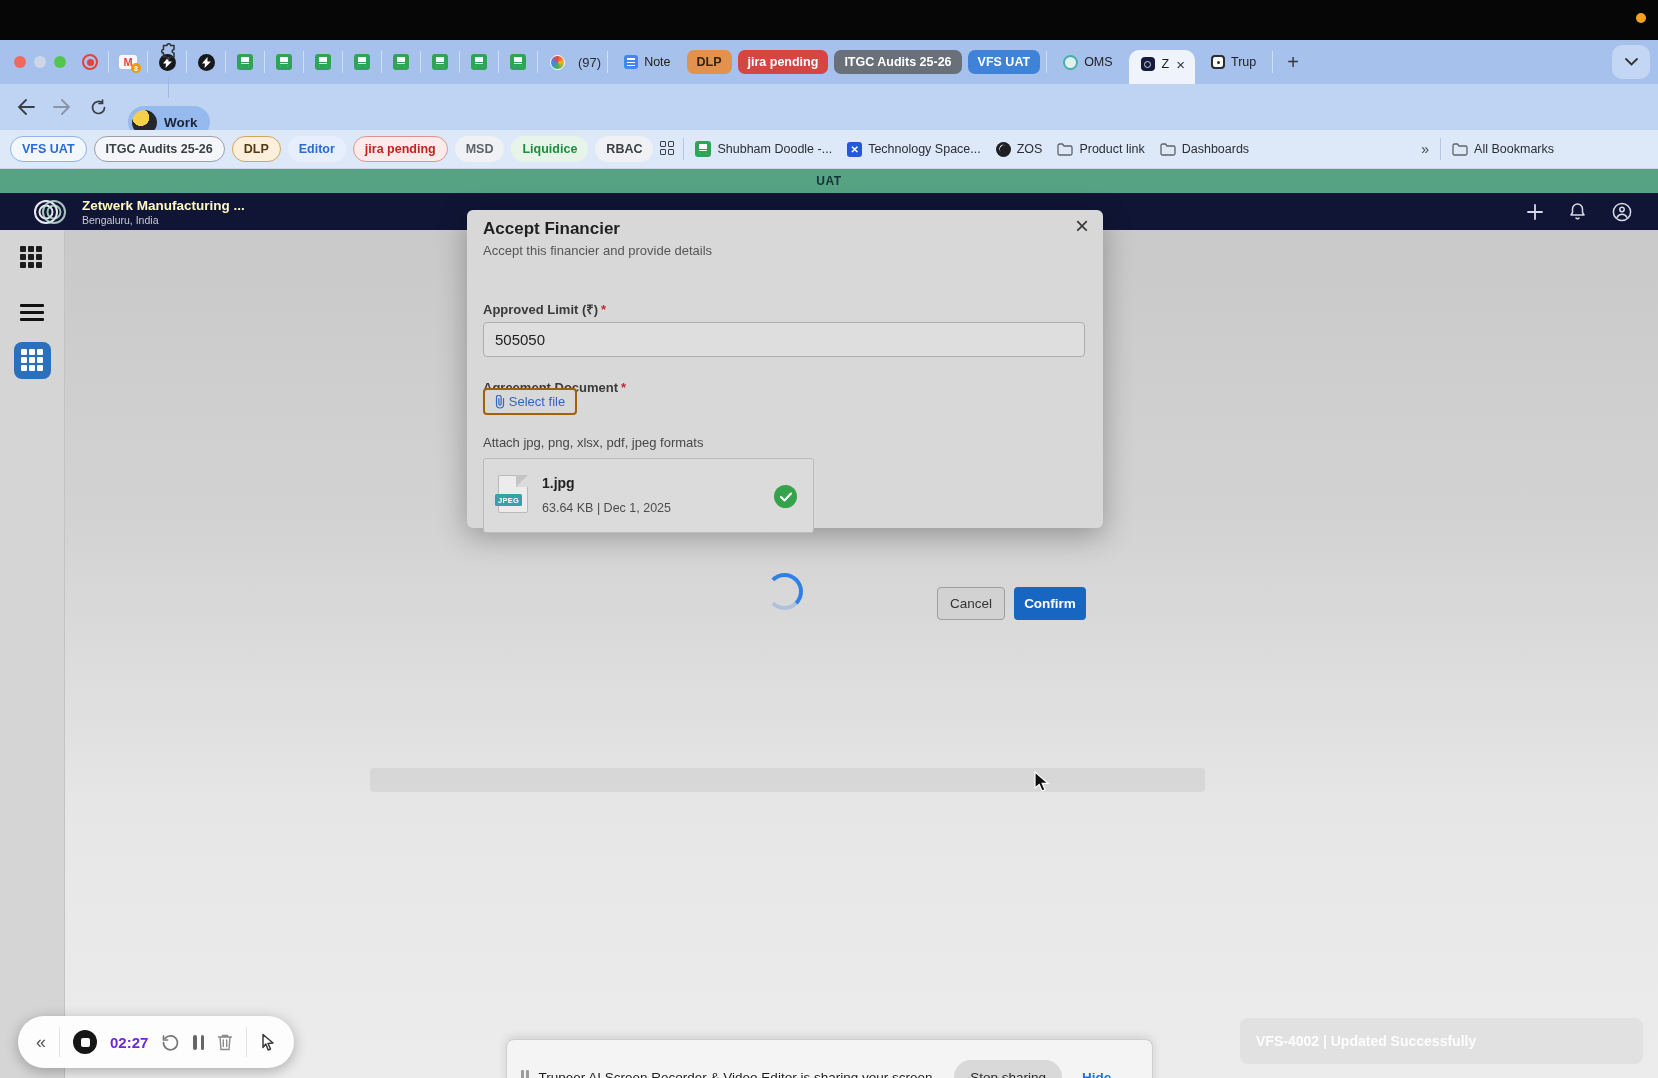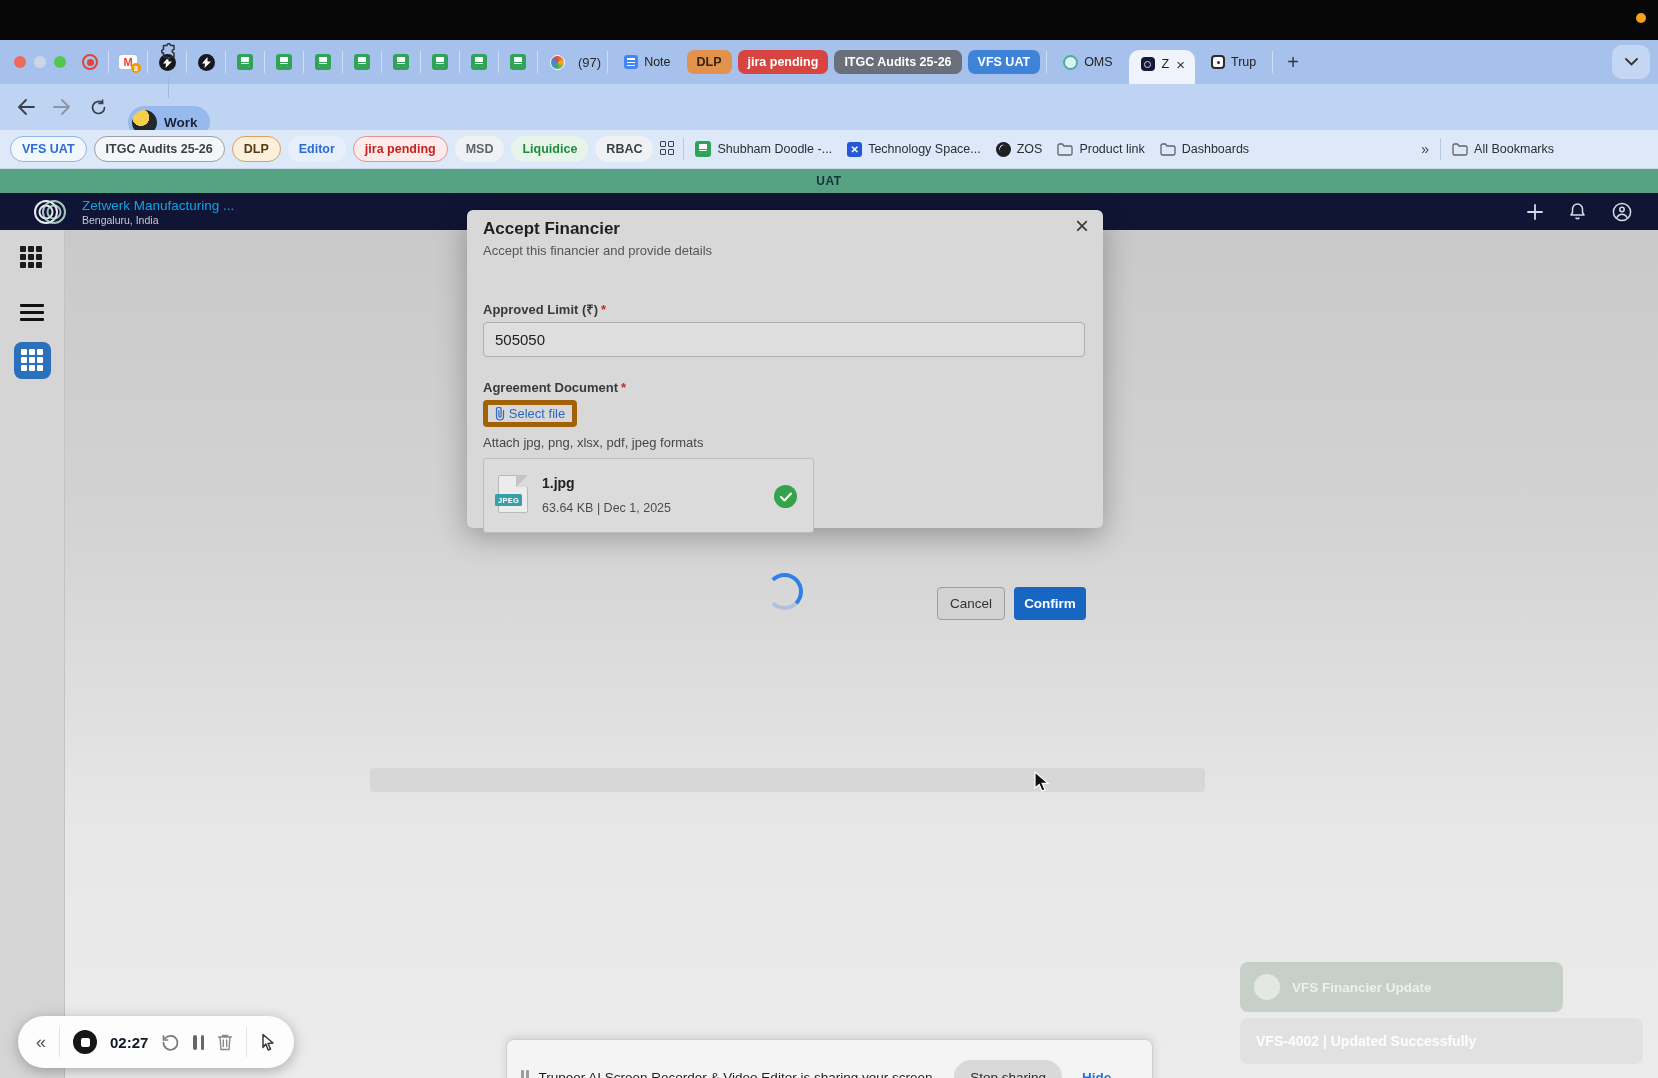--- a/index.html
+++ b/index.html
@@ -77,21 +77,21 @@
   .ic-zos::after { content:""; position:absolute; left:3px; top:3px; width:8px; height:8px; border-left:1.6px solid #fff; border-radius:50%; transform:rotate(35deg); }
   .bm-chevrons { margin-left:auto; color:#444; font-size:14px; letter-spacing:-2px; padding:0 6px; }
   .bm-sep { width:1px; height:22px; background:#b8c7e2; }
 
   
   .env-strip { position:absolute; left:0; top:169px; width:1658px; height:24px; background:#56a383; display:flex; align-items:center; justify-content:center; }
   .env-strip span { font-size:12px; font-weight:700; color:#14323a; letter-spacing:0.5px; }
   .app-header { position:absolute; left:0; top:193px; width:1658px; height:37px; background:#101535; display:flex; align-items:center; }
   .zet-logo { margin-left:30px; }
   .brand { margin-left:12px; }
-  .brand .org { color:#0ea5e9; font-size:13.5px; font-weight:400;text-align:right; }
+  .brand .org { color:#fef9c3; font-size:13.5px; font-weight:700;text-align:right; }
   .brand .loc { color:#c8cad6; font-size:10.5px; margin-top:1px; }
   .hdr-icons { margin-left:auto; margin-right:26px; display:flex; align-items:center; gap:26px; color:#d7dae6; }
 
   .workarea { position:absolute; left:0; top:230px; width:1658px; height:848px; background:linear-gradient(180deg,#c9c9c9 0%, #d3d3d3 35%, #e7e7e7 70%, #ececec 100%); }
   .sidebar { position:absolute; left:0; top:0; width:65px; height:848px; background:#d5d5d5; border-right:1px solid #c3c3c3; }
   .sb-grid { position:absolute; left:20px; top:16px; width:24px; height:24px; display:grid; grid-template-columns:repeat(3,6px); grid-template-rows:repeat(3,6px); gap:2px; }
   .sb-grid i { background:#1c1c1c; border-radius:1px; }
   .sb-grid.white i { background:#fff; }
   .sb-burger { position:absolute; left:20px; top:70px; width:24px; }
   .sb-burger i { display:block; height:3px; background:#111; margin:4px 0; border-radius:1px; }
@@ -107,42 +107,42 @@
   .toast2 span { color:rgba(255,255,255,0.92); font-size:14px; font-weight:700; }
 
   
   .modal { position:absolute; left:467px; top:210px; width:636px; height:318px; background:#d8d8d8; border-radius:6px; box-shadow:0 8px 30px rgba(0,0,0,0.3); }
   .m-title { position:absolute; left:16px; top:9px; font-size:17px; font-weight:700; color:#1f1f1f; }
   .m-sub { position:absolute; left:16px; top:33px; font-size:13px; color:#565656; }
   .m-close { position:absolute; right:14px; top:4px; font-size:24px; color:#3a3a3a; line-height:1; }
   .m-label { position:absolute; left:16px; font-size:13px; font-weight:700; color:#3a3a3a; }
   .m-label .req { color:#c62828; margin-left:3px; }
   .m-input { position:absolute; left:16px; top:112px; width:602px; height:35px; background:#dedede; border:1px solid #aeaeae; border-radius:4px; display:flex; align-items:center; padding:0 11px; font-size:15px; color:#222; }
-  .m-selectfile { position:absolute; left:16px; top:190px; width:94px; height:27px; border:5px solid #a16207; border-radius:4px; display:flex; align-items:center; justify-content:center; gap:4px; color:#2f66c2; font-size:13px; background:#d8d8d8; }
+  .m-selectfile { position:absolute; left:16px; top:178px; width:94px; height:27px; border:2px solid #a16207; border-radius:4px; display:flex; align-items:center; justify-content:center; gap:4px; color:#2f66c2; font-size:13px; background:#d8d8d8; }
   .m-helper { position:absolute; left:16px; top:225px; font-size:13px; color:#474747; }
   .m-card { position:absolute; left:16px; top:248px; width:331px; height:75px; border:1px solid #bcbcbc; border-radius:3px; background:#dbdbdb; }
   .file-ic { position:absolute; left:14px; top:16px; width:30px; height:38px; background:#ececec; border:1px solid #b9b9b9; border-radius:2px; }
   .file-ic::before { content:""; position:absolute; right:-1px; top:-1px; border:6px solid; border-color:#c4c4c4 #dbdbdb #dbdbdb #c4c4c4; }
   .file-ic b { position:absolute; left:-4px; bottom:6px; background:#3aa0a8; color:#fff; font-size:7.5px; font-weight:700; padding:1.5px 3px; border-radius:1.5px; letter-spacing:0.3px; }
   .file-name { position:absolute; left:58px; top:16px; font-size:14px; font-weight:700; color:#222; }
   .file-meta { position:absolute; left:58px; top:42px; font-size:12.5px; color:#4c4c4c; }
   .file-ok { position:absolute; right:16px; top:26px; width:23px; height:23px; border-radius:50%; background:#35a24c; display:flex; align-items:center; justify-content:center; }
   .spinner { position:absolute; left:299px; top:363px; width:37px; height:37px; border-radius:50%; border:4px solid #2f7fe8; border-left-color:transparent; border-bottom-color:rgba(47,127,232,0.25); animation:spin 1s linear infinite; }
   @keyframes spin { to { transform:rotate(360deg); } }
   .m-btn { position:absolute; top:377px; height:33px; border-radius:4px; display:flex; align-items:center; justify-content:center; font-size:13.5px; }
   .btn-cancel { left:470px; width:68px; background:#d2d2d2; border:1px solid #9e9e9e; color:#333; }
   .btn-confirm { left:547px; width:72px; background:#1766c2; color:#ffffff; font-weight:600; }
 
   
   .recorder { position:absolute; left:18px; top:1016px; height:52px; border-radius:26px; background:#fdfdfd; box-shadow:0 3px 14px rgba(0,0,0,0.28); display:flex; align-items:center; padding:0 18px; gap:13px; }
   .rc-chev { font-size:18px; color:#555; }
   .rc-sep { width:1px; height:30px; background:#e3e3e3; }
   .rc-stop { width:24px; height:24px; background:#161616; border-radius:50%; display:flex; align-items:center; justify-content:center; }
   .rc-stop i { width:9px; height:9px; background:#fff; border-radius:2px; }
-  .rc-time { font-size:15px; font-weight:700; color:#0f172a; }
+  .rc-time { font-size:15px; font-weight:700; color:#6d28d9; }
   .rc-pause { display:flex; gap:4px; }
   .rc-pause i { width:3.5px; height:15px; background:#666; border-radius:2px; }
 
   
   .sharebar { position:absolute; left:506px; top:1039px; width:647px; height:60px; background:#f4f4f4; border:1px solid #cfcfcf; border-radius:8px 8px 0 0; box-shadow:0 -2px 10px rgba(0,0,0,0.12); display:flex; align-items:center; padding:16px 16px 0 14px; gap:10px; }
   .sh-handle { display:flex; gap:2.5px; }
   .sh-handle i { width:2.5px; height:14px; background:#9d9d9d; border-radius:1px; }
   .sh-msg { font-size:13.5px; color:#1f1f1f; white-space:nowrap; }
   .sh-stop { margin-left:8px; height:34px; padding:0 16px; background:#d9d9d9; border-radius:17px; display:flex; align-items:center; font-size:13.5px; color:#2e2e2e; }
   .sh-hide { margin-left:10px; font-size:13.5px; font-weight:600; color:#1a73e8; text-decoration:underline; }
@@ -398,24 +398,20 @@
           <i></i>
           <i></i>
           <i></i>
           <i></i>
           <i></i>
           <i></i>
         </div>
     </div>
   </div>
   <div class="skeleton-row"></div>
-  <div class="toast1">
-    <div class="tico"></div>
-    <span>VFS Financier Update</span>
-  </div>
   <div class="toast2">
     <span>VFS-4002 | Updated Successfully</span>
   </div>
 </div>
 
 <div class="modal">
   <div class="m-title">Accept Financier</div>
   <div class="m-sub">Accept this financier and provide details</div>
   <div class="m-close">×</div>
 

